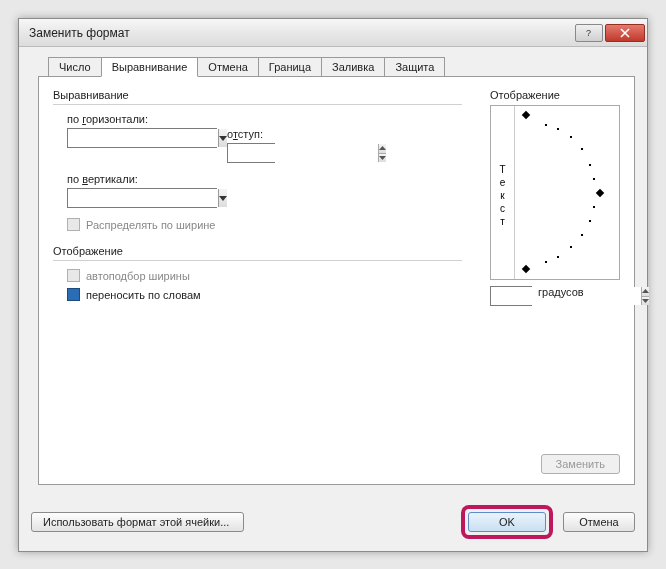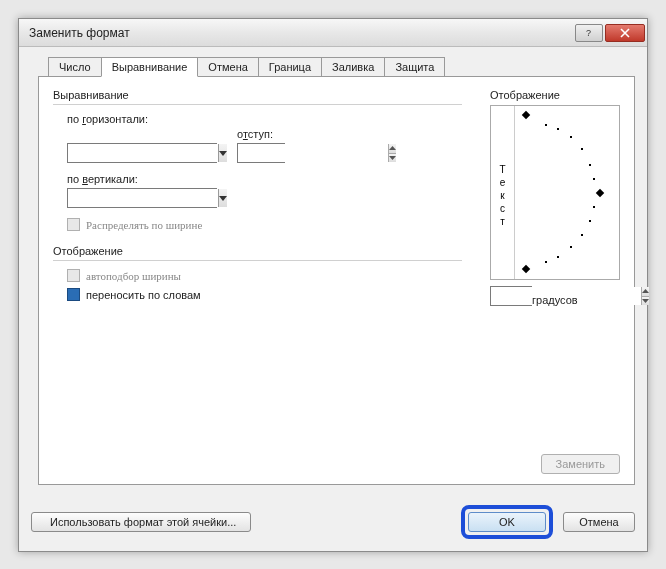--- a/index.html
+++ b/index.html
@@ -97,21 +97,21 @@
   margin: 3px 0 8px 0;
 }
 .indent { padding-left: 14px; }
 .field-label {
   font-size: 11px;
   color: #222;
   margin-bottom: 3px;
   display: block;
 }
 .underline { text-decoration: underline; }
-.row { display: flex; align-items: flex-end; gap: 20px; margin-bottom: 10px; }
+.row { display: flex; align-items: flex-start; gap: 10px; margin-bottom: 10px; }
 .combo {
   display: flex;
   align-items: stretch;
   height: 20px;
   width: 150px;
   border: 1px solid #7a7a7a;
   background: #fff;
 }
 .combo-input { flex: 1; border: none; padding: 0 4px; font-size: 11px; }
 .combo-btn {
@@ -144,21 +144,21 @@
   border: 1px solid #7a7a7a;
   background: #fff;
   display: flex; align-items: center; justify-content: center;
 }
 .checkbox.filled { background: #2a6db5; border-color: #1a4a80; position: relative; }
 .checkbox.filled::after {
   content: ""; width: 7px; height: 7px;
 }
 .checkbox.disabled { background: #e8e8e8; border-color: #b0b0b0; }
 .check-label { font-size: 11px; color: #222; }
-.check-label.disabled { color: #888; font-family: Liberation Serif, serif; }
+.check-label.disabled { color: #888; }
 .orient-box {
   border: 1px solid #aaa;
   height: 175px;
   background: #fff;
   display: flex;
   margin-top: 4px;
 }
 .orient-left {
   width: 24px;
   border-right: 1px solid #ccc;
@@ -180,21 +180,22 @@
   background: #000;
 }
 .arc-diamond {
   position: absolute;
   width: 6px; height: 6px;
   background: #000;
   transform: rotate(45deg);
 }
 .orient-deg-row {
   display: flex;
-  align-items: flex-end;
+  align-items: flex-start;
+  gap: 6px;
   margin-top: 6px;
 }
 .clear-btn {
   position: absolute;
   right: 14px;
   bottom: 10px;
   padding: 3px 14px;
   border: 1px solid #b0b0b0;
   background: #f0f0f0;
   color: #999;
@@ -212,21 +213,21 @@
   border: 1px solid #8a8a8a;
   background: linear-gradient(to bottom, #fdfdfd, #e3e3e3);
   border-radius: 3px;
   font-size: 11px;
   color: #222;
   text-align: center;
   cursor: pointer;
 }
 .spacer { flex: 1; }
 .ok-highlight {
-  border: 4px solid #1d4ed8;
+  border: 4px solid #be185d;
   border-radius: 8px;
   padding: 3px;
   display: inline-block;
   margin-right: 10px;
 }
 .ok-highlight .btn {
   min-width: 78px;
   background: linear-gradient(to bottom, #eaf3fb, #c9e0f2);
   border: 1px solid #5d8cc9;
 }
@@ -377,20 +378,20 @@
           </div>
           <span class="check-label">градусов</span>
         </div>
       </div>
 
       <button class="clear-btn">Заменить</button>
     </div>
   </div>
 
   <div class="footer">
-    <button class="btn" style="min-width:200px; text-align:left; padding-left:18px">Использовать формат этой ячейки...</button>
+    <button class="btn" style="min-width:200px; text-align:left; padding-left:11px">Использовать формат этой ячейки...</button>
     <div class="spacer"></div>
     <span class="ok-highlight">
       <button class="btn">OK</button>
     </span>
     <button class="btn">Отмена</button>
   </div>
 </div>
 
 </body></html>

